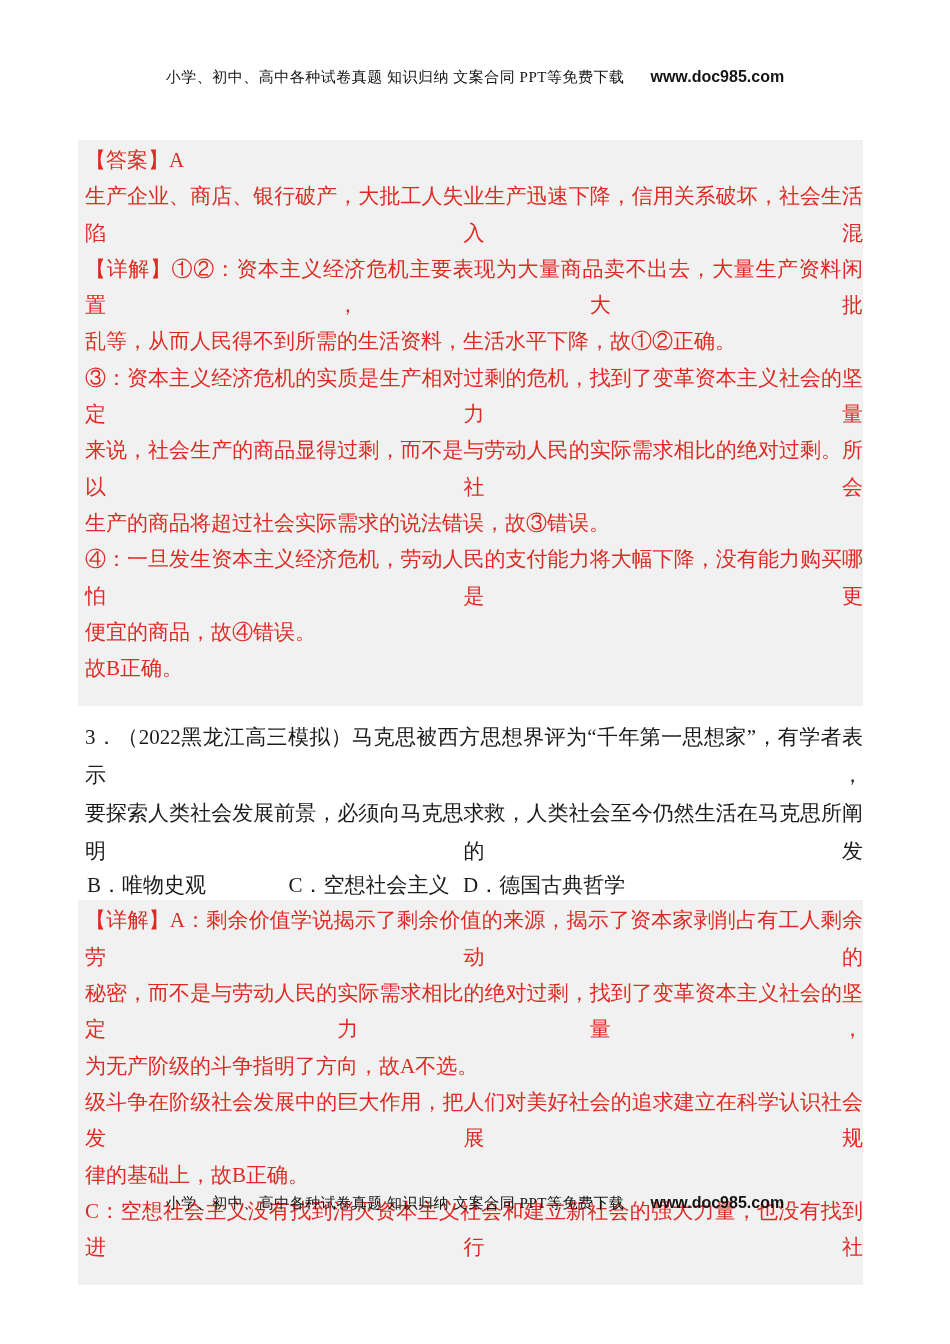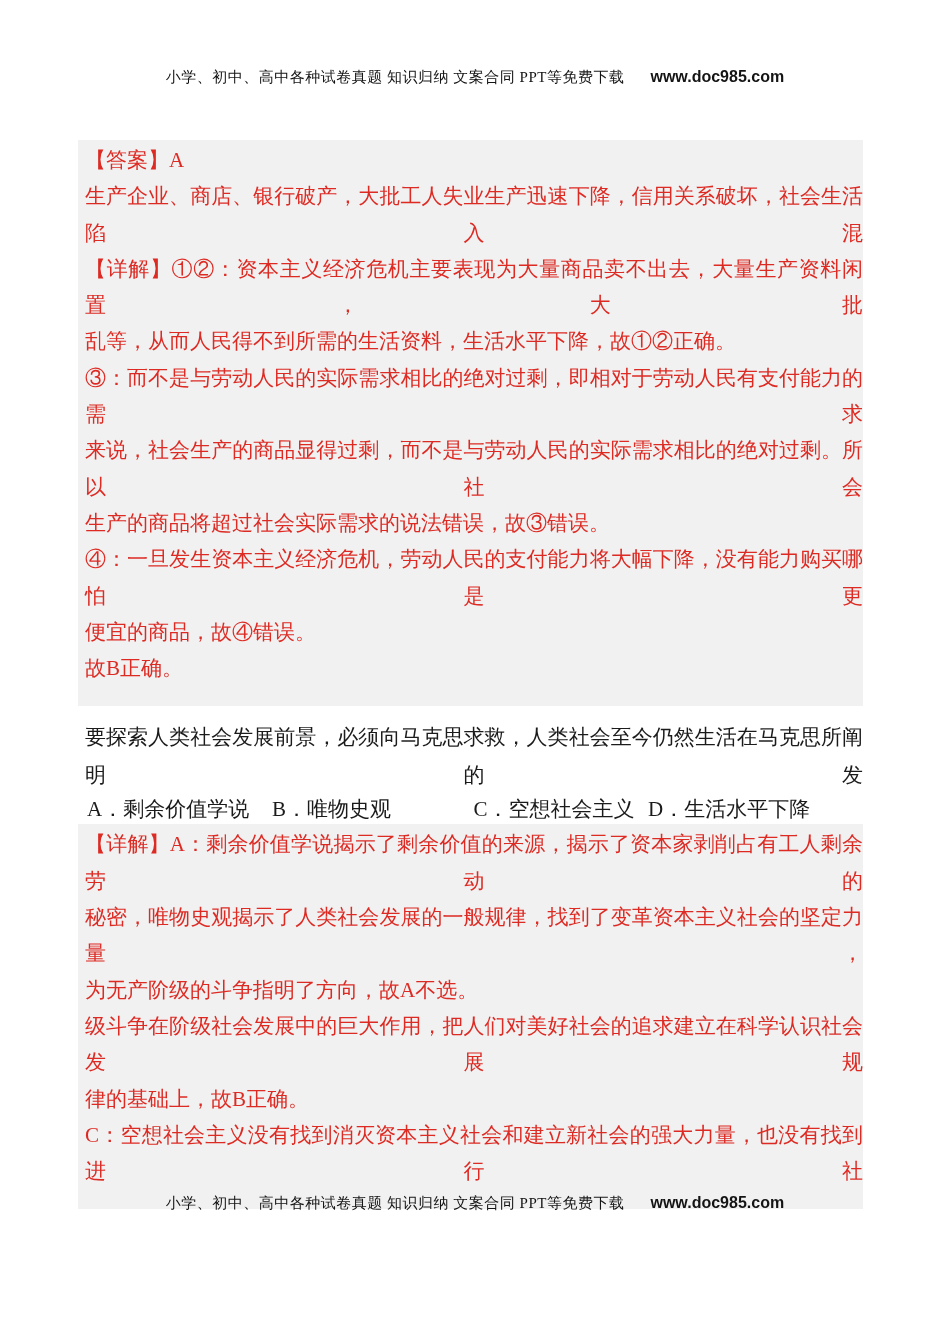--- a/index.html
+++ b/index.html
@@ -47,39 +47,39 @@
 <div class="pageband band-header">
   <span>小学、初中、高中各种试卷真题  知识归纳  文案合同  PPT等免费下载</span><span class="site-url">www.doc985.com</span>
 </div>
 
 <div class="content">
     <div class="answer-block">
       <div class="line">【答案】A</div>
       <div class="line just">生产企业、商店、银行破产，大批工人失业生产迅速下降，信用关系破坏，社会生活陷入混</div>
       <div class="line just">【详解】①②：资本主义经济危机主要表现为大量商品卖不出去，大量生产资料闲置，大批</div>
       <div class="line">乱等，从而人民得不到所需的生活资料，生活水平下降，故①②正确。</div>
-      <div class="line just">③：而不是与劳动人民的实际需求相比的绝对过剩，即相对于劳动人民有支付能力的需求</div>
+      <div class="line just">③：资本主义经济危机的实质是生产相对过剩的危机，找到了变革资本主义社会的坚定力量</div>
       <div class="line just">来说，社会生产的商品显得过剩，而不是与劳动人民的实际需求相比的绝对过剩。所以社会</div>
       <div class="line">生产的商品将超过社会实际需求的说法错误，故③错误。</div>
       <div class="line just">④：一旦发生资本主义经济危机，劳动人民的支付能力将大幅下降，没有能力购买哪怕是更</div>
       <div class="line">便宜的商品，故④错误。</div>
       <div class="line">故B正确。</div>
     </div>
     <div class="question">
+      <div class="line just">3．（2022黑龙江高三模拟）马克思被西方思想界评为“千年第一思想家”，有学者表示，</div>
       <div class="line just">要探索人类社会发展前景，必须向马克思求救，人类社会至今仍然生活在马克思所阐明的发</div>
       <div class="options-row">
-        <span class="opt-0">A．剩余价值学说</span>
         <span class="opt-1">B．唯物史观</span>
         <span class="opt-2">C．空想社会主义</span>
-        <span class="opt-3">D．生活水平下降</span>
+        <span class="opt-3">D．德国古典哲学</span>
       </div>
     </div>
     <div class="answer-block">
       <div class="line just">【详解】A：剩余价值学说揭示了剩余价值的来源，揭示了资本家剥削占有工人剩余劳动的</div>
-      <div class="line just">秘密，唯物史观揭示了人类社会发展的一般规律，找到了变革资本主义社会的坚定力量，</div>
+      <div class="line just">秘密，而不是与劳动人民的实际需求相比的绝对过剩，找到了变革资本主义社会的坚定力量，</div>
       <div class="line">为无产阶级的斗争指明了方向，故A不选。</div>
       <div class="line just">级斗争在阶级社会发展中的巨大作用，把人们对美好社会的追求建立在科学认识社会发展规</div>
       <div class="line">律的基础上，故B正确。</div>
       <div class="line just">C：空想社会主义没有找到消灭资本主义社会和建立新社会的强大力量，也没有找到进行社</div>
     </div>
   </div>
 
 <div class="pageband band-footer">
   <span>小学、初中、高中各种试卷真题  知识归纳  文案合同  PPT等免费下载</span><span class="site-url">www.doc985.com</span>
 </div>

